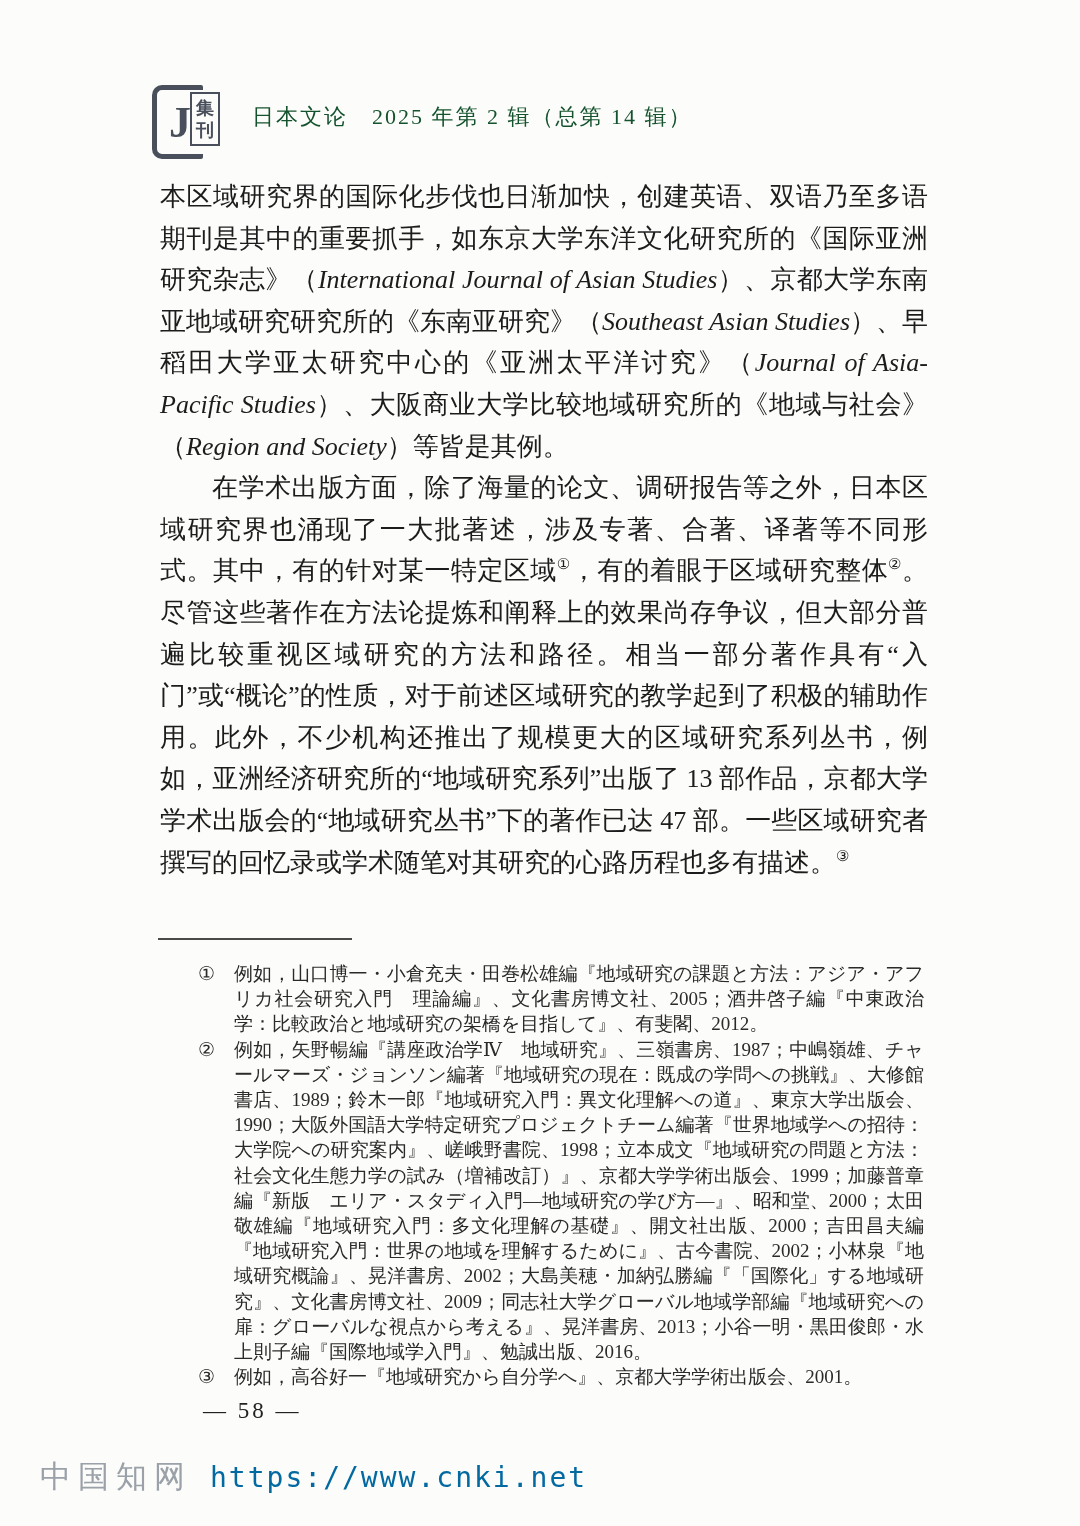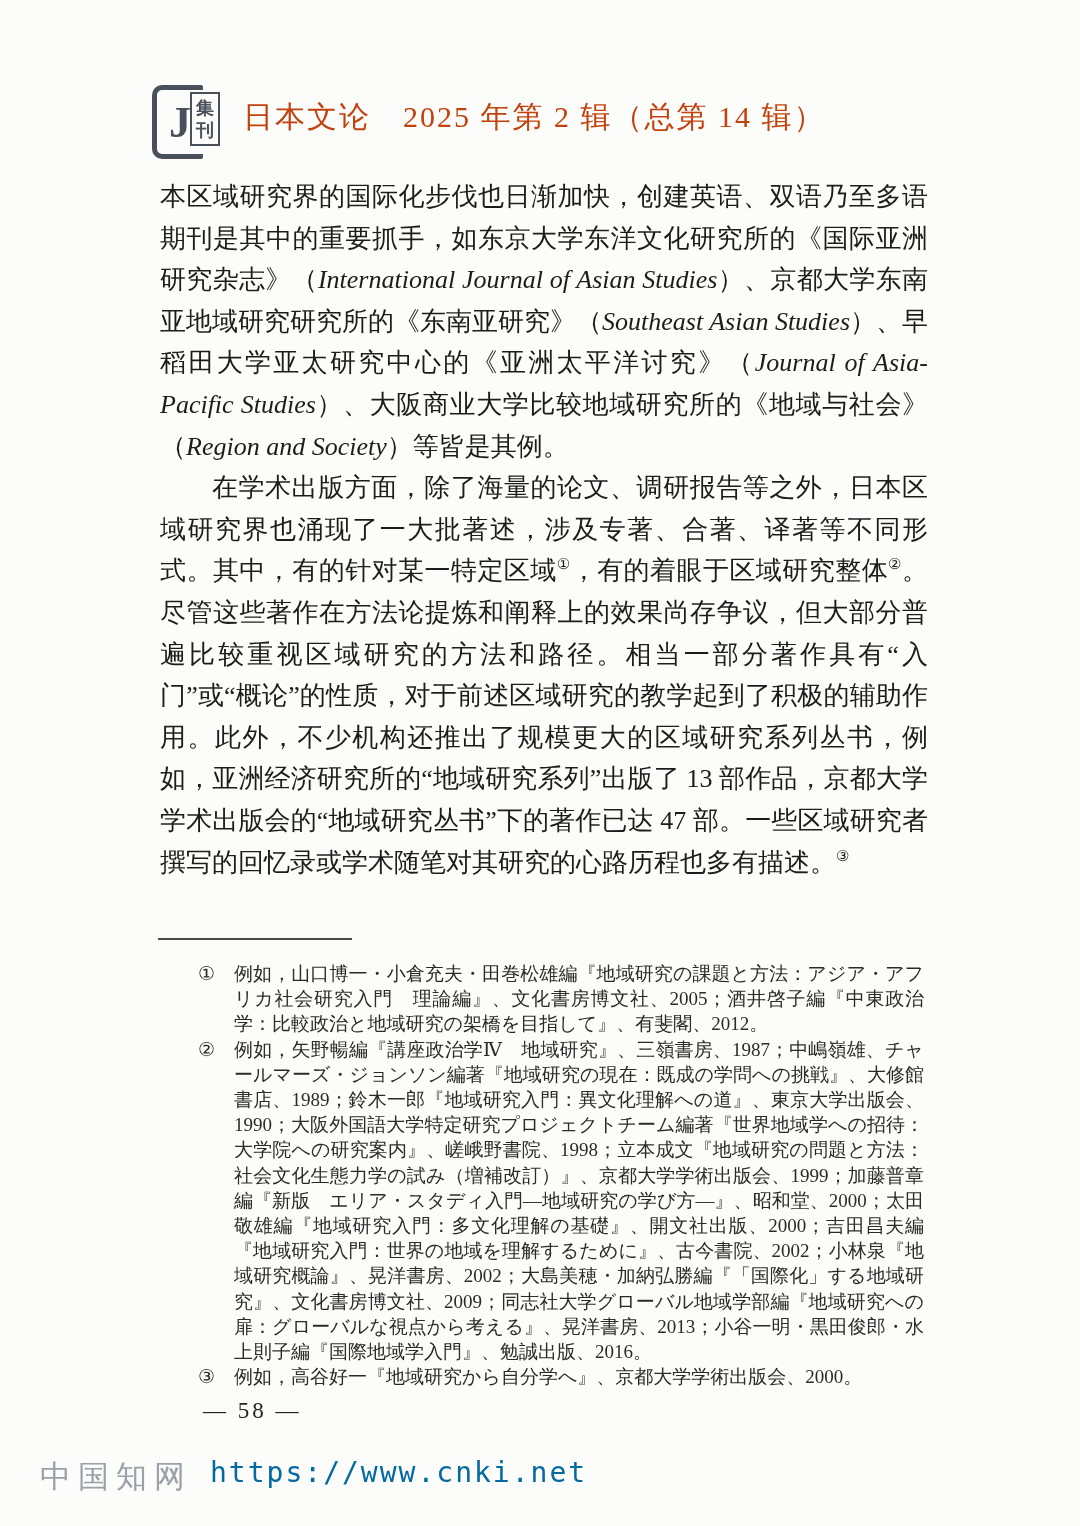--- a/index.html
+++ b/index.html
@@ -21,21 +21,21 @@
     border:5px solid #49505c;border-right:none;border-radius:10px 2px 2px 10px;
     display:flex;align-items:center;justify-content:center;
     font-weight:bold;font-size:44px;font-family:"Liberation Serif",serif;
   }
   .logo-chars{
     position:absolute;right:0;top:7px;width:26px;height:50px;
     border:2px solid #49505c;background:#fcfcfa;
     display:flex;flex-direction:column;align-items:center;justify-content:center;
     font-size:18px;line-height:1.25;font-weight:bold;
   }
-  .journal-info{margin-left:23px;font-size:30px;letter-spacing:2px;color:#c2410c;}
+  .journal-info{margin-left:32px;font-size:22px;letter-spacing:2px;color:#14532d;}
 
   
   .body-text{
     position:absolute;left:160px;top:176px;width:768px;
     font-size:26px;line-height:41.6px;text-align:justify;color:#1c1c1c;
   }
   .body-text p{margin:0;}
   .body-text p.indent{text-indent:2em;}
   .en{font-family:"Liberation Serif",serif;}
   sup.fnref{font-size:15px;line-height:0;vertical-align:super;}
@@ -45,21 +45,21 @@
   .footnotes{
     position:absolute;left:198px;top:961px;width:726px;
     font-size:19px;line-height:25.2px;color:#2a2a2a;
   }
   .fn-item{display:flex;align-items:flex-start;}
   .fn-marker{flex:0 0 36px;}
   .fn-text{flex:1;text-align:justify;}
 
   
   .page-number{position:absolute;left:166px;top:1398px;font-size:23px;letter-spacing:3px;color:#222;margin-left:37px;}
-  .watermark{position:absolute;left:40px;top:1456px;display:flex;align-items:flex-start;color:#9aa1a9;}
+  .watermark{position:absolute;left:40px;top:1456px;display:flex;align-items:center;color:#9aa1a9;}
   .wm-cn{font-size:31px;letter-spacing:7px;font-family:"Liberation Serif",serif;}
   .wm-url{margin-left:18px;font-size:28px;letter-spacing:2px;font-family:"DejaVu Sans Mono",monospace;color:#0369a1;}
 </style>
 </head>
 <body>
 
 <div class="page">
 
   <div class="header">
     <div class="logo">
@@ -83,21 +83,21 @@
       <div class="fn-item">
         <span class="fn-marker">①</span>
         <span class="fn-text">例如，山口博一・小倉充夫・田巻松雄編『地域研究の課題と方法：アジア・アフリカ社会研究入門　理論編』、文化書房博文社、2005；酒井啓子編『中東政治学：比較政治と地域研究の架橋を目指して』、有斐閣、2012。</span>
       </div>
       <div class="fn-item">
         <span class="fn-marker">②</span>
         <span class="fn-text">例如，矢野暢編『講座政治学Ⅳ　地域研究』、三嶺書房、1987；中嶋嶺雄、チャールマーズ・ジョンソン編著『地域研究の現在：既成の学問への挑戦』、大修館書店、1989；鈴木一郎『地域研究入門：異文化理解への道』、東京大学出版会、1990；大阪外国語大学特定研究プロジェクトチーム編著『世界地域学への招待：大学院への研究案内』、嵯峨野書院、1998；立本成文『地域研究の問題と方法：社会文化生態力学の試み（増補改訂）』、京都大学学術出版会、1999；加藤普章編『新版　エリア・スタディ入門—地域研究の学び方—』、昭和堂、2000；太田敬雄編『地域研究入門：多文化理解の基礎』、開文社出版、2000；吉田昌夫編『地域研究入門：世界の地域を理解するために』、古今書院、2002；小林泉『地域研究概論』、晃洋書房、2002；大島美穂・加納弘勝編『「国際化」する地域研究』、文化書房博文社、2009；同志社大学グローバル地域学部編『地域研究への扉：グローバルな視点から考える』、晃洋書房、2013；小谷一明・黒田俊郎・水上則子編『国際地域学入門』、勉誠出版、2016。</span>
       </div>
       <div class="fn-item">
         <span class="fn-marker">③</span>
-        <span class="fn-text">例如，高谷好一『地域研究から自分学へ』、京都大学学術出版会、2000。</span>
+        <span class="fn-text">例如，高谷好一『地域研究から自分学へ』、京都大学学術出版会、2001。</span>
       </div>
     </div>
 
   <div class="page-number">— 58 —</div>
 
   <div class="watermark">
     <span class="wm-cn">中国知网</span>
     <span class="wm-url">https://www.cnki.net</span>
   </div>
 

